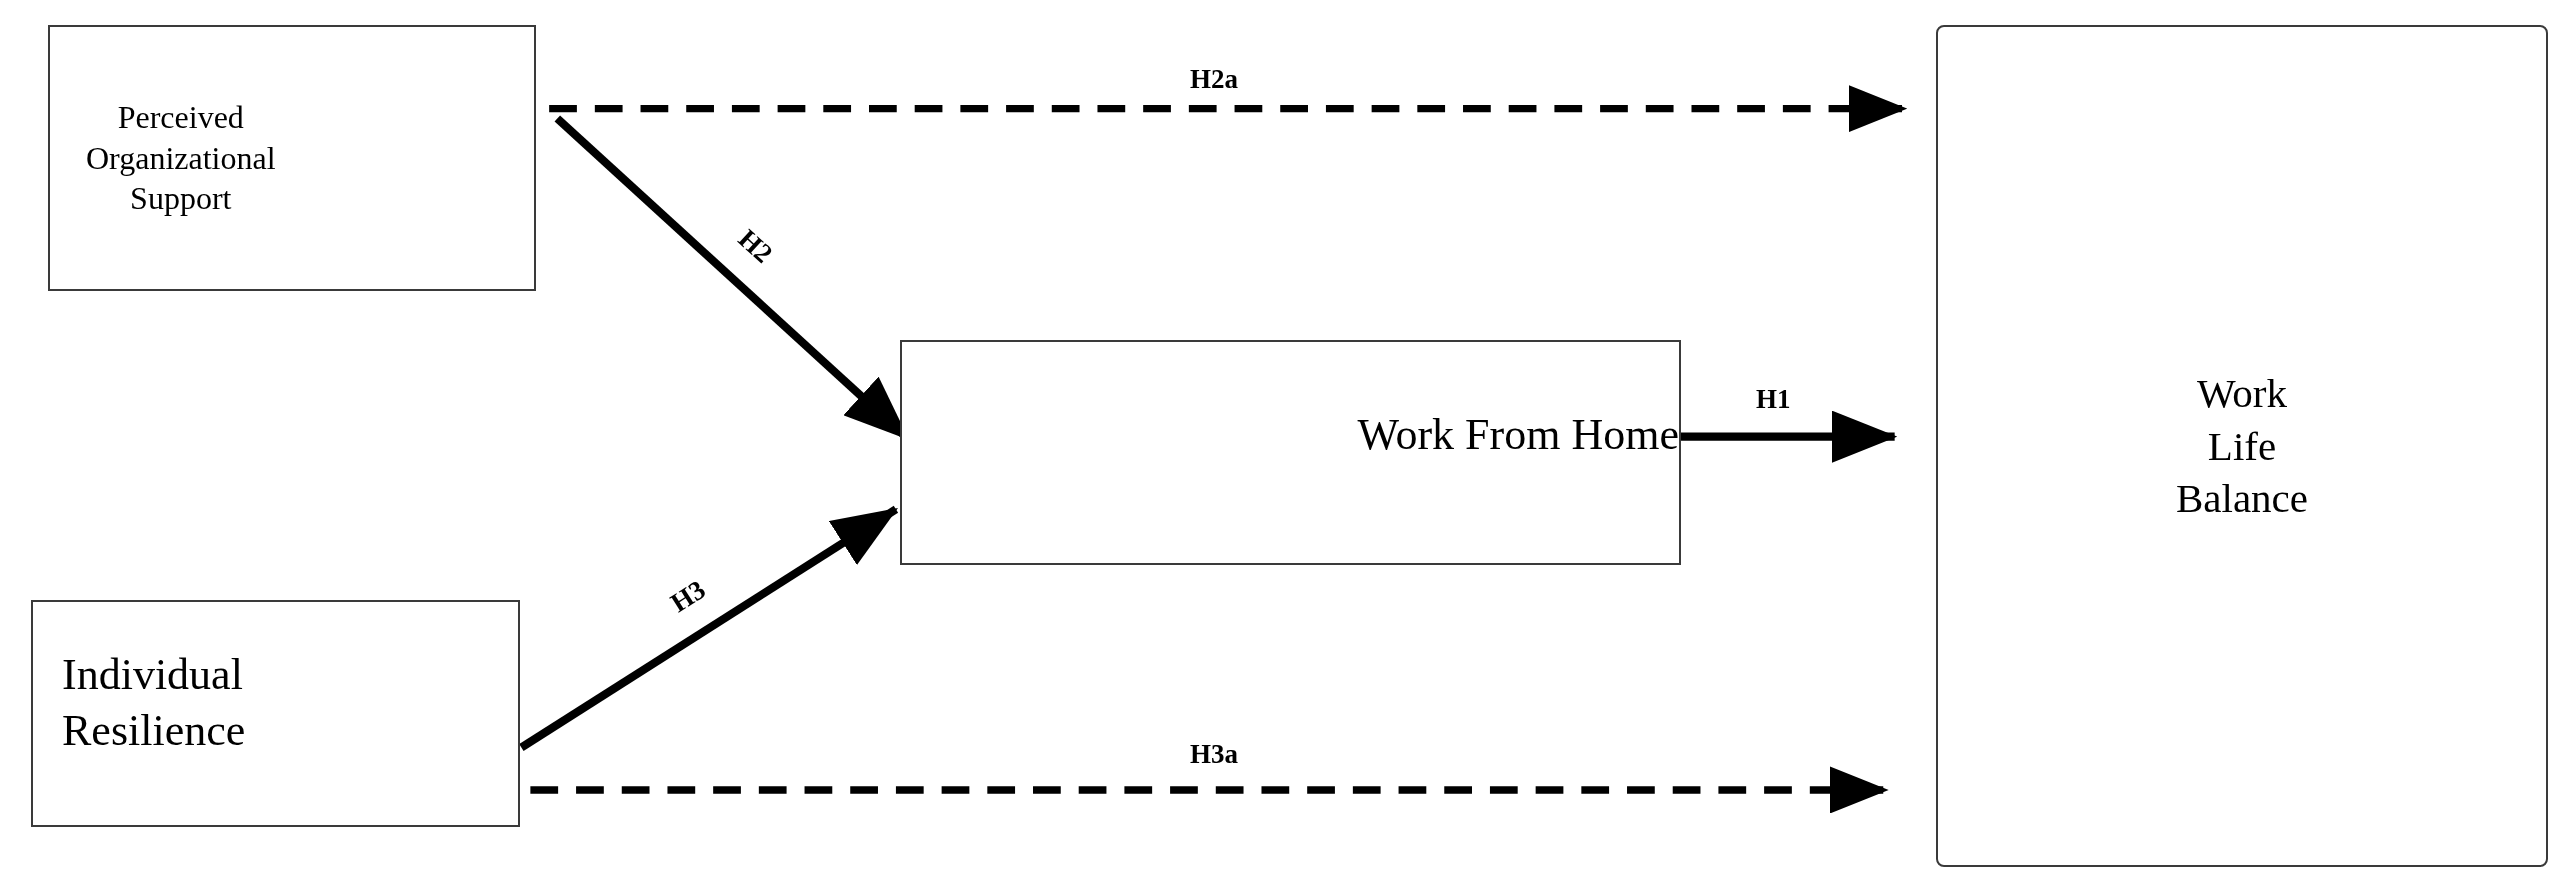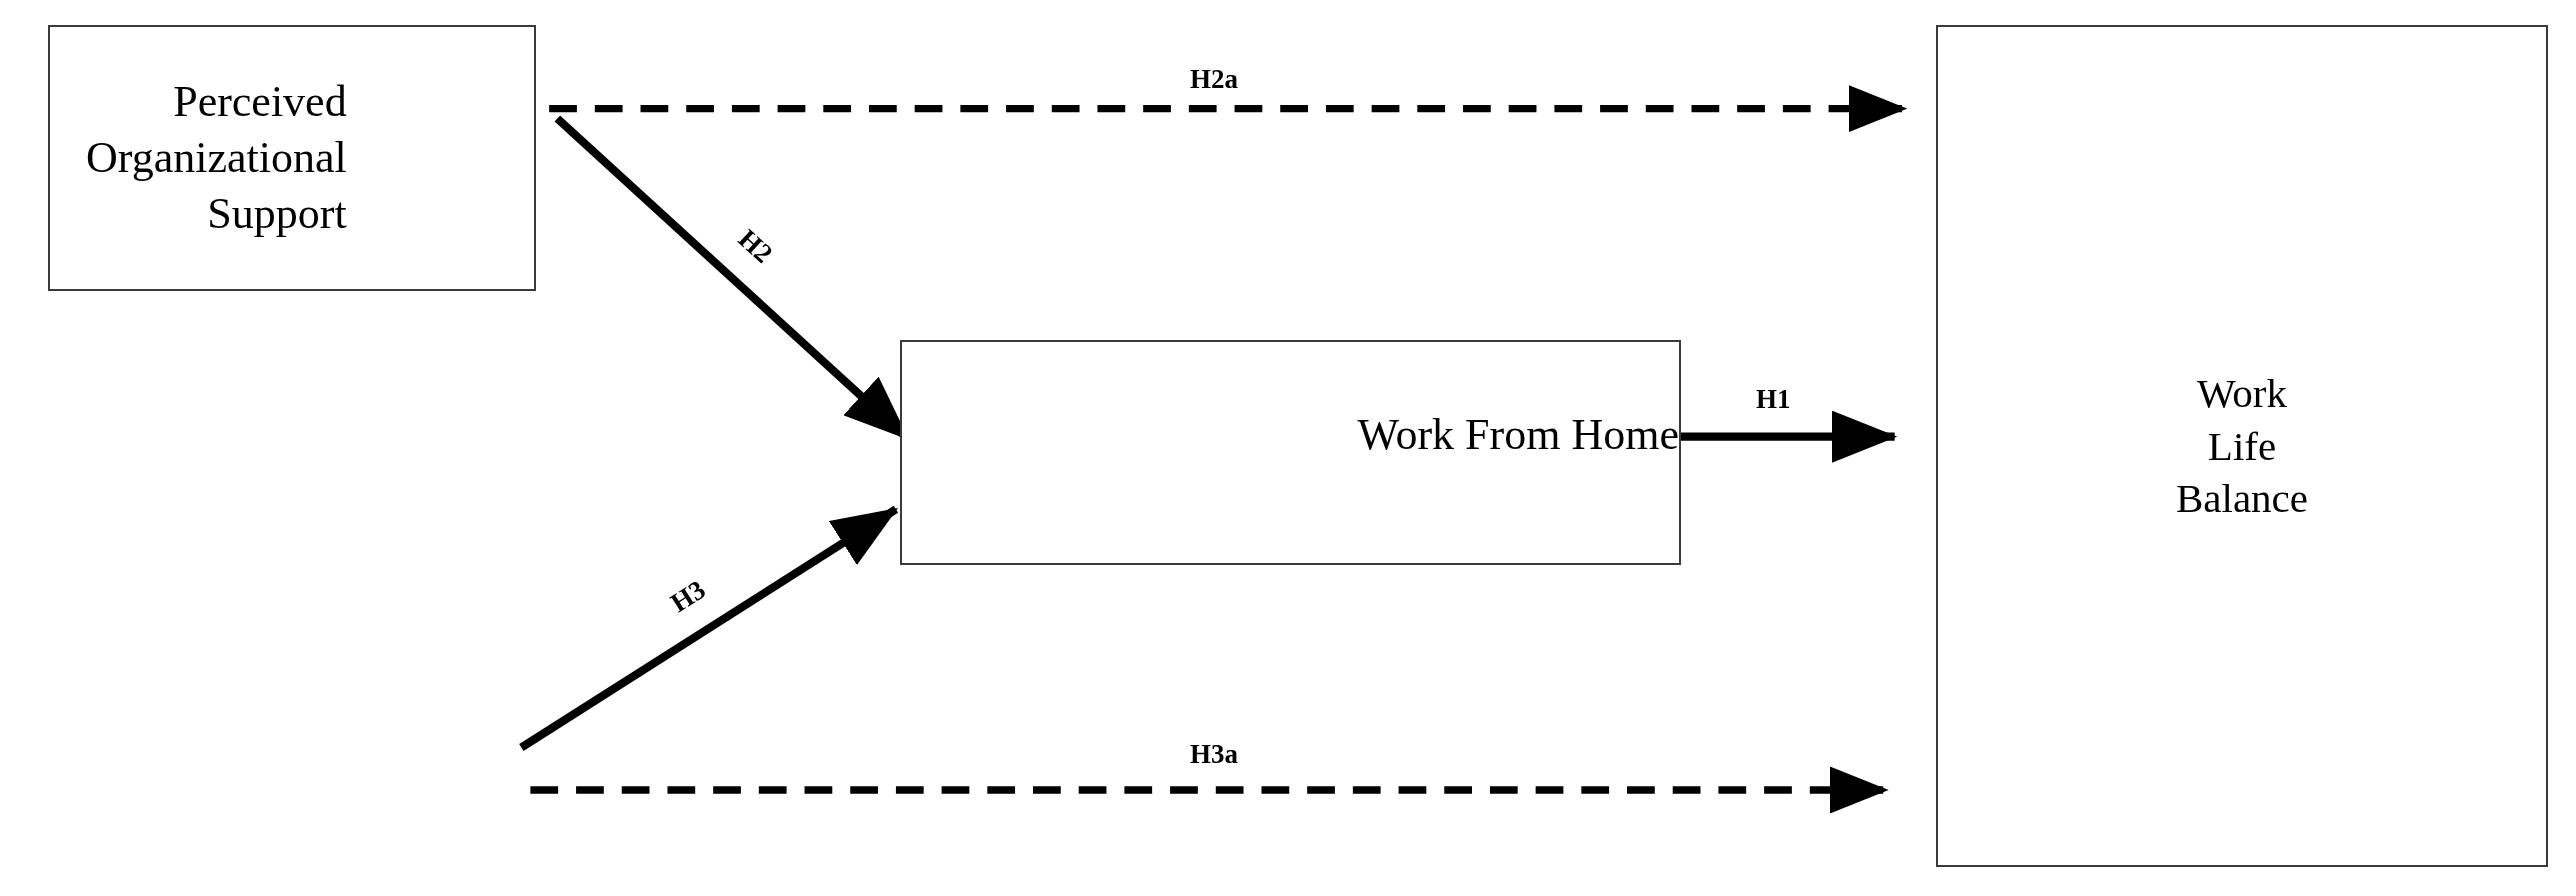--- a/index.html
+++ b/index.html
@@ -38,22 +38,22 @@
     font-family: "Liberation Serif", "DejaVu Serif", serif;
     color: #000000;
     line-height: 1.28;
     white-space: pre-line;
   }
   
   #box-pos {
     left: 48px; top: 25px; width: 488px; height: 266px;
   }
   #box-pos .node-label {
-    font-size: 44px;
-    text-align: right;
+    font-size: 32px;
+    text-align: center;
     padding-left: 36px;
   }
   
   #box-wfh {
     left: 900px; top: 340px; width: 781px; height: 225px;
     justify-content: flex-end;
   }
   #box-wfh .node-label {
     font-size: 44px;
     text-align: center;
@@ -66,20 +66,21 @@
   #box-ir .node-label {
     font-size: 44px;
     text-align: left;
     padding-left: 29px;
     padding-bottom: 21px;
   }
   
   #box-wlb {
     left: 1936px; top: 25px; width: 612px; height: 842px;
     justify-content: center;
+    border-radius: 8px;
   }
   #box-wlb .node-label {
     font-size: 41px;
     text-align: center;
   }
   .edge-label {
     position: absolute;
     font-family: "Liberation Serif", "DejaVu Serif", serif;
     font-weight: bold;
     font-size: 27px;
@@ -128,20 +129,24 @@
   <div class="node-box" id="box-pos">
     <div class="node-label">Perceived
 Organizational
 Support</div>
   </div>
 
   <div class="node-box" id="box-wfh">
     <div class="node-label">Work From Home</div>
   </div>
 
+  <div class="node-box" id="box-ir">
+    <div class="node-label">Individual
+Resilience</div>
+  </div>
 
   <div class="node-box" id="box-wlb">
     <div class="node-label">Work
 Life
 Balance</div>
   </div>
 
   <div class="edge-label" id="label-h2a">H2a</div>
 
   <div class="edge-label" id="label-h2">H2</div>

